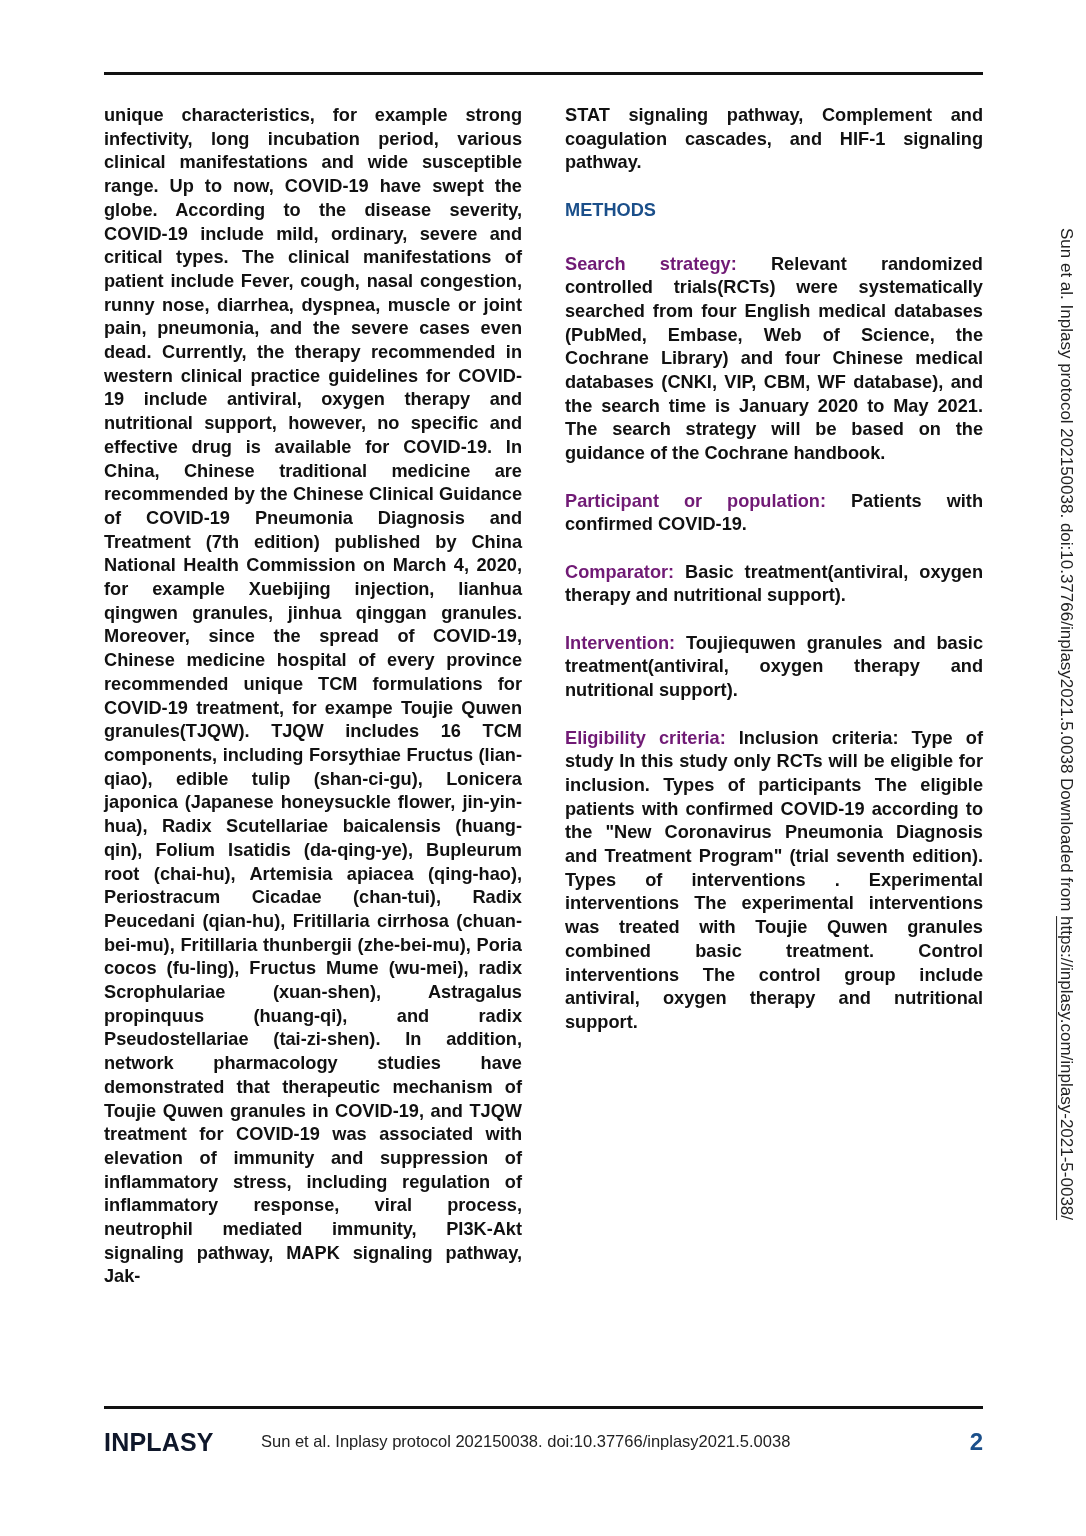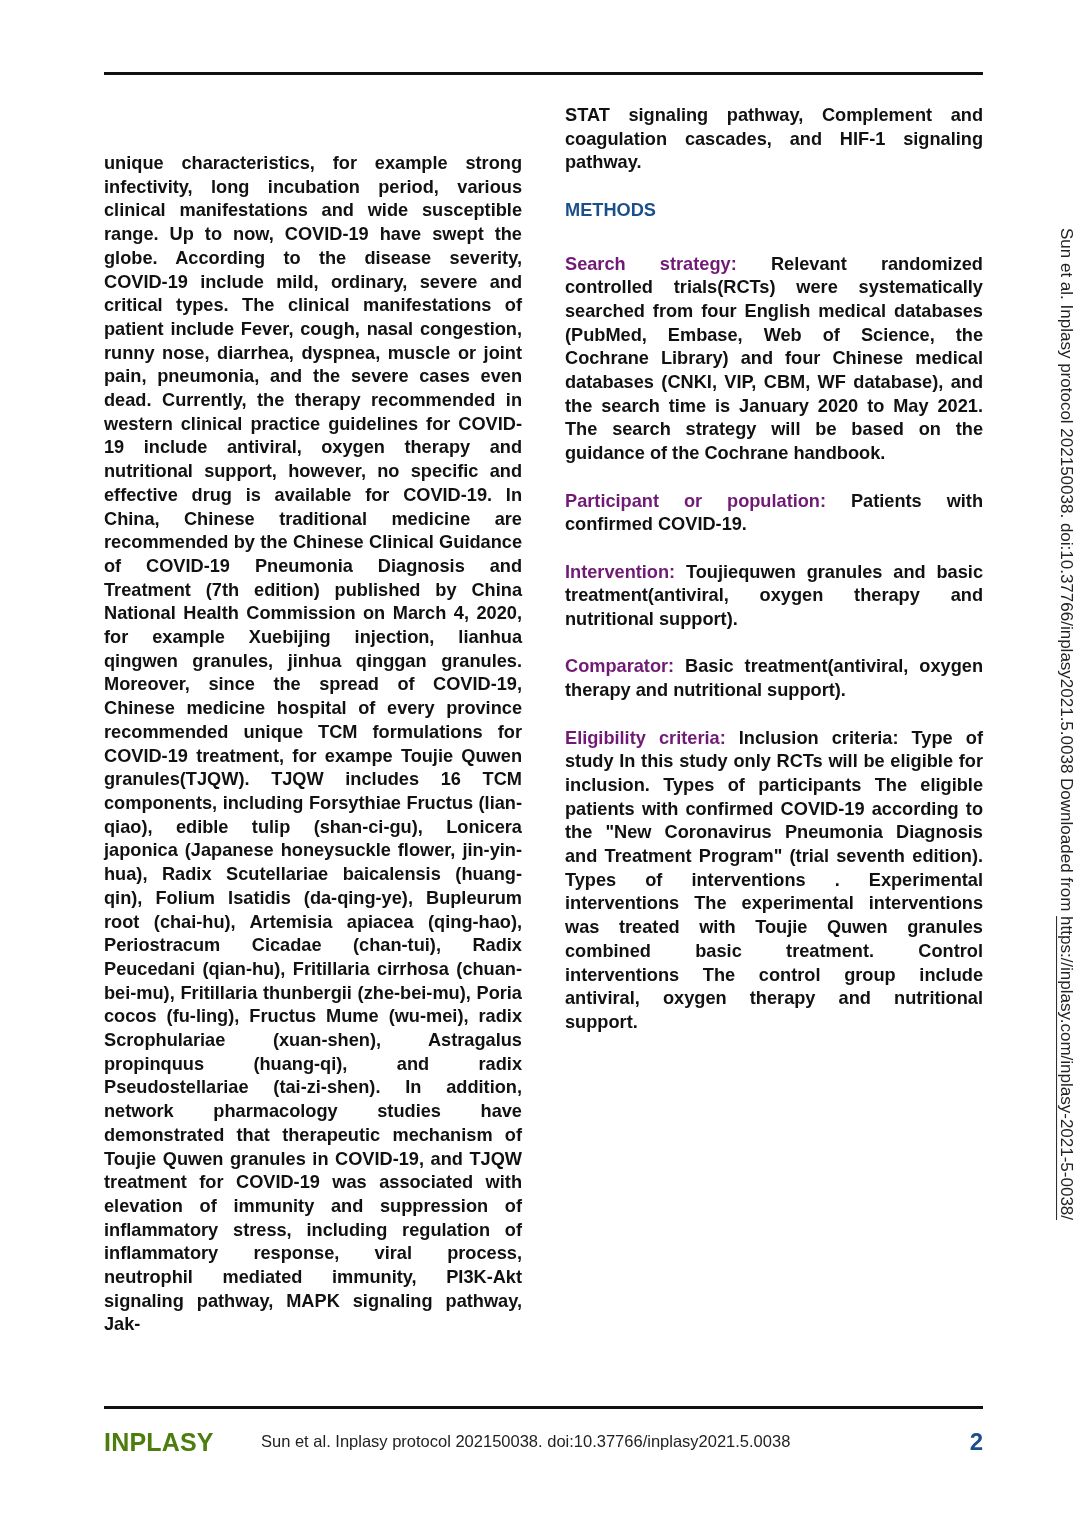--- a/index.html
+++ b/index.html
@@ -34,21 +34,21 @@
     .col {
       position: absolute;
       top: 104px;
       width: 418px;
       font-size: 18.2px;
       line-height: 23.7px;
       font-weight: bold;
       text-align: justify;
       hyphens: none;
     }
-    .col-left { left: 104px; margin-top: 48px; }
+    .col-left { left: 104px; }
     .col-right { left: 565px; }
     .col p {
       margin: 0;
     }
     .col-right .para {
       margin: 0 0 23.7px 0;
     }
     .heading {
       color: #1b4f8a;
       font-weight: bold;
@@ -81,21 +81,21 @@
       top: 1426px;
       width: 879px;
       height: 36px;
     }
     .footer-brand {
       position: absolute;
       left: 0;
       top: 2px;
       font-size: 25px;
       font-weight: bold;
-      color: #4d7c0f;
+      color: #0f172a;
       letter-spacing: 0.2px;
     }
     .footer-citation {
       position: absolute;
       left: 157px;
       top: 6px;
       font-size: 16.5px;
       color: #222222;
     }
     .footer-page {
@@ -120,24 +120,24 @@
   <p class="para">STAT signaling pathway, Complement and coagulation cascades, and HIF-1 signaling pathway.</p>
   <div class="heading">METHODS</div>
 
   <p class="para">
     <span class="label">Search strategy:</span><span> Relevant randomized controlled trials(RCTs) were systematically searched from four English medical databases (PubMed, Embase, Web of Science, the Cochrane Library) and four Chinese medical databases (CNKI, VIP, CBM, WF database), and the search time is January 2020 to May 2021. The search strategy will be based on the guidance of the Cochrane handbook.</span>
   </p>
   <p class="para">
     <span class="label">Participant or population:</span><span> Patients with confirmed COVID-19.</span>
   </p>
   <p class="para">
-    <span class="label">Intervention:</span><span> Toujiequwen granules and basic treatment(antiviral, oxygen therapy and nutritional support).</span>
+    <span class="label">Comparator:</span><span> Basic treatment(antiviral, oxygen therapy and nutritional support).</span>
   </p>
   <p class="para">
-    <span class="label">Comparator:</span><span> Basic treatment(antiviral, oxygen therapy and nutritional support).</span>
+    <span class="label">Intervention:</span><span> Toujiequwen granules and basic treatment(antiviral, oxygen therapy and nutritional support).</span>
   </p>
   <p class="para">
     <span class="label">Eligibility criteria:</span><span> Inclusion criteria: Type of study In this study only RCTs will be eligible for inclusion. Types of participants The eligible patients with confirmed COVID-19 according to the "New Coronavirus Pneumonia Diagnosis and Treatment Program" (trial seventh edition). Types of interventions . Experimental interventions The experimental interventions was treated with Toujie Quwen granules combined basic treatment. Control interventions The control group include antiviral, oxygen therapy and nutritional support.</span>
   </p>
 </div>
 
 <div class="side-note">
   <span>Sun et al. Inplasy protocol 202150038. doi:10.37766/inplasy2021.5.0038 Downloaded from </span><span class="link">https://inplasy.com/inplasy-2021-5-0038/</span>
 </div>
 

